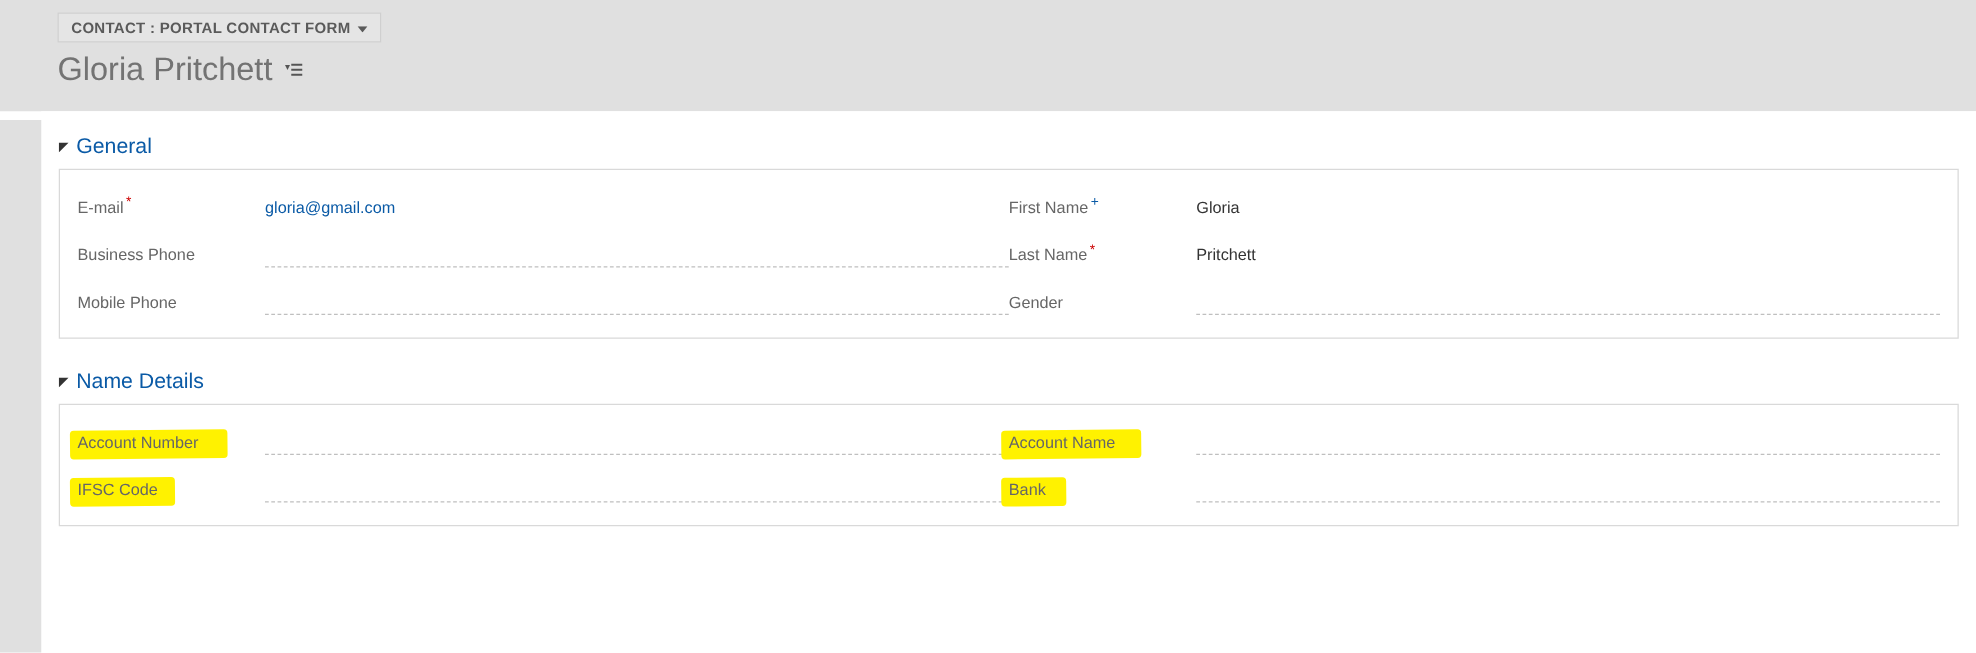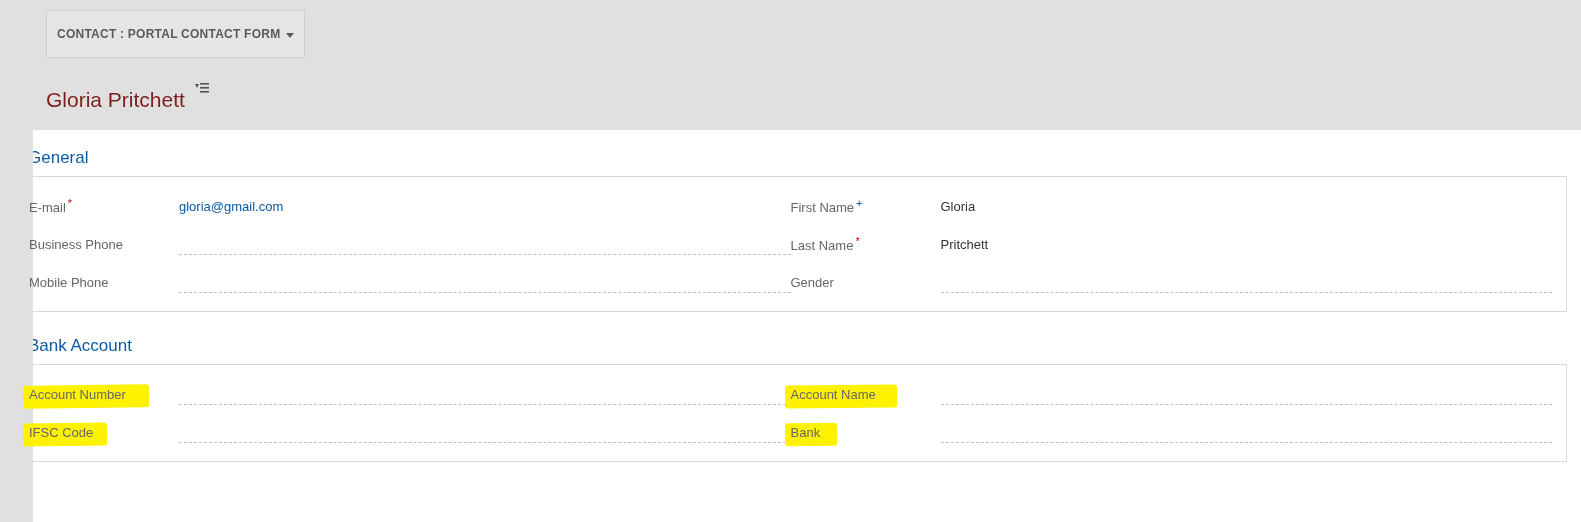--- a/index.html
+++ b/index.html
@@ -16,44 +16,44 @@
     }
     .form-selector-wrap {
       margin-left: 46px;
       margin-bottom: 6px;
     }
     .form-selector {
       display: inline-flex;
       align-items: center;
       border: 1px solid #cfcfcf;
       background: #e5e5e5;
-      padding: 16px 10px;
+      padding: 4px 10px;
       font-size: 12px;
       font-weight: 600;
       color: #5a5a5a;
       letter-spacing: 0.02em;
       cursor: pointer;
     }
     .form-selector .caret {
       margin-left: 6px;
     }
     .record-title-row {
       margin-left: 46px;
       display: flex;
       align-items: center;
       gap: 10px;
     }
     .record-title {
-      font-size: 21px;
+      font-size: 26px;
       font-weight: 300;
-      color: #7f1d1d;
-      margin-top: 24px;
+      color: #737373;
     }
     .content-panel {
       background: #fff;
+      margin-left: 33px;
       padding: 10px 14px 40px 14px;
       margin-right: 0;
     }
     .left-gutter {
       position: absolute;
       left: 0; top: 96px; bottom: 0;
       width: 33px;
       background: #e0e0e0;
     }
     .wrapper { position: relative; min-height: 522px; }
@@ -214,21 +214,21 @@
         </div>
       </div>
     </div>
 
     <div class="section-header">
       <span class="tri">
         <svg width="8" height="8" viewBox="0 0 8 8">
             <polygon points="0,0 8,0 0,8" fill="#333"></polygon>
           </svg>
       </span>
-      <span class="section-title">Bank Account</span>
+      <span class="section-title">Name Details</span>
     </div>
 
     <div class="section-box">
       <div class="two-col">
         <div class="col">
           <div class="field-row">
             <div class="field-label highlight" style="--hlw:126px">
               <span>Account Number</span>
             </div>
             <div class="field-value empty"></div>

